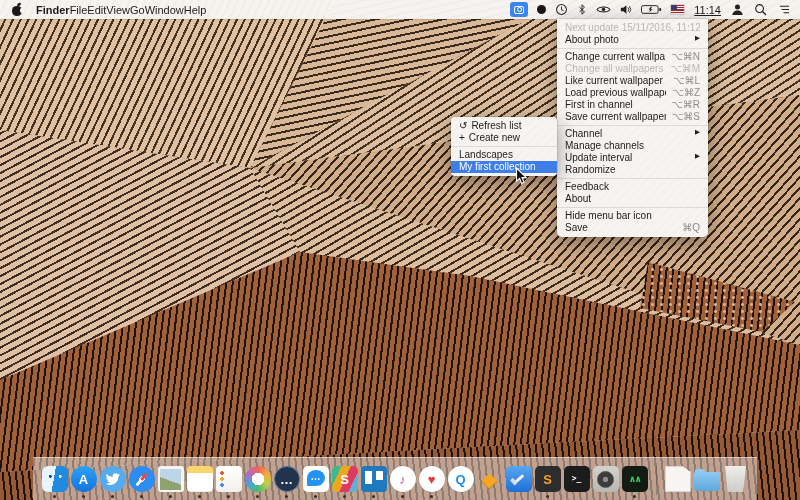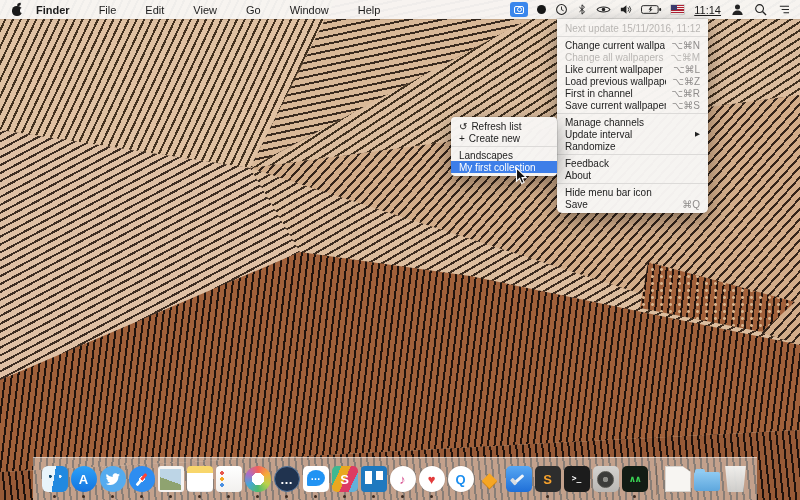--- a/index.html
+++ b/index.html
@@ -33,21 +33,21 @@
   #menubar{position:absolute;left:0;top:0;width:800px;height:19px;background:rgba(248,246,244,.96);
            display:flex;align-items:center;z-index:10;font-size:11px;color:#1c1c1c;
            box-shadow:0 0.5px 0 rgba(0,0,0,.18);}
   .apple{width:14px;height:14px;position:relative;margin:0 8px 0 10px;display:inline-block;}
   .apple::before{content:"";position:absolute;left:2px;top:3.5px;right:2px;bottom:1px;
                  background:#1a1a1a;border-radius:46% 46% 48% 48%;}
   .apple::after{content:"";position:absolute;right:0px;top:5.5px;width:4.5px;height:4.5px;
                 background:rgba(248,246,244,1);border-radius:50%;}
   .apple .leaf{position:absolute;left:7px;top:0.5px;width:4px;height:3px;background:#1a1a1a;
                border-radius:80% 10% 80% 10%;transform:rotate(-12deg);}
-  #mb-menus{display:flex;gap:29px;margin-left:4px;}
+  #mb-menus{display:flex;gap:0;margin-left:4px;}
   .mbmenu{white-space:nowrap;}
   .mbmenu.bold{font-weight:bold;}
   .mb-spacer{flex:1;}
   #mb-status{display:flex;align-items:center;gap:9px;}
   .mb-ic{display:inline-flex;align-items:center;justify-content:center;height:19px;}
   .mb-dot{width:9px;height:9px;border-radius:50%;background:#161616;display:inline-block;}
   .irvue-badge{width:18px;height:15px;background:#3a86ec;border-radius:3px;display:inline-flex;
                align-items:center;justify-content:center;}
   .irvue-cam{width:10px;height:8px;border:1.2px solid #fff;border-radius:2px;position:relative;box-sizing:border-box;}
   .irvue-cam::after{content:"";position:absolute;left:1.6px;top:0.8px;width:3px;height:3px;
@@ -57,21 +57,21 @@
            box-shadow:0 0 0 0.5px rgba(0,0,0,.25);}
   .flag-us::after{content:"";position:absolute;left:0;top:0;width:5.5px;height:4.4px;background:#3c3b6e;}
   #mb-time{margin:0 10px 0 10px;font-size:11px;text-decoration:underline;}
   #mb-right{display:flex;align-items:center;gap:10px;margin-right:10px;}
 
   
   .menu-panel{position:absolute;background:rgba(247,245,243,.98);z-index:20;padding:3px 0;
               box-shadow:0 6px 20px rgba(0,0,0,.38),0 0 0 0.5px rgba(0,0,0,.18);font-size:10px;color:#222;}
   #dropdown{left:557px;top:19px;width:151px;border-radius:0 0 5px 5px;}
   #submenu{left:451px;top:117px;width:106px;border-radius:4px;z-index:21;}
-  .menu-item{height:12px;display:flex;align-items:center;padding:0 8px;white-space:nowrap;}
+  .menu-item{height:12px;display:flex;align-items:flex-start;padding:0 8px;white-space:nowrap;}
   .menu-item .mi-label{flex:1;overflow:hidden;}
   .menu-item .mi-short{color:#8e8b8a;margin-left:6px;}
   .menu-item .mi-arrow{font-size:6.5px;margin-left:6px;color:#222;}
   .menu-item .mi-icon{margin-right:4px;font-size:10px;}
   .menu-item.disabled,.menu-item.disabled .mi-short{color:#b9b6b3;}
   .menu-item.selected{background:#3d7ee8;color:#fff;}
   .menu-item.selected .mi-short,.menu-item.selected .mi-arrow{color:#fff;}
   .menu-sep{height:1px;background:#dcdad8;margin:2px 0;}
 
   
@@ -240,20 +240,24 @@
             <path d="M3 2.5h10M5 6h8M7 9.5h6" stroke="#222" stroke-width="1.2"></path>
           </svg>
         </span>
       </div>
   </div>
 
   <div id="dropdown" class="menu-panel">
       <div class="menu-item disabled">
         <span class="mi-label">Next update 15/11/2016, 11:12</span>
       </div>
+      <div class="menu-item">
+        <span class="mi-label">About photo</span>
+        <span class="mi-arrow">▶</span>
+      </div>
       <div class="menu-sep"></div>
       <div class="menu-item">
         <span class="mi-label">Change current wallpaper</span>
         <span class="mi-short">⌥⌘N</span>
       </div>
       <div class="menu-item disabled">
         <span class="mi-label">Change all wallpapers</span>
         <span class="mi-short">⌥⌘M</span>
       </div>
       <div class="menu-item">
@@ -266,20 +270,24 @@
       </div>
       <div class="menu-item">
         <span class="mi-label">First in channel</span>
         <span class="mi-short">⌥⌘R</span>
       </div>
       <div class="menu-item">
         <span class="mi-label">Save current wallpaper</span>
         <span class="mi-short">⌥⌘S</span>
       </div>
       <div class="menu-sep"></div>
+      <div class="menu-item">
+        <span class="mi-label">Channel</span>
+        <span class="mi-arrow">▶</span>
+      </div>
       <div class="menu-item">
         <span class="mi-label">Manage channels</span>
       </div>
       <div class="menu-item">
         <span class="mi-label">Update interval</span>
         <span class="mi-arrow">▶</span>
       </div>
       <div class="menu-item">
         <span class="mi-label">Randomize</span>
       </div>

